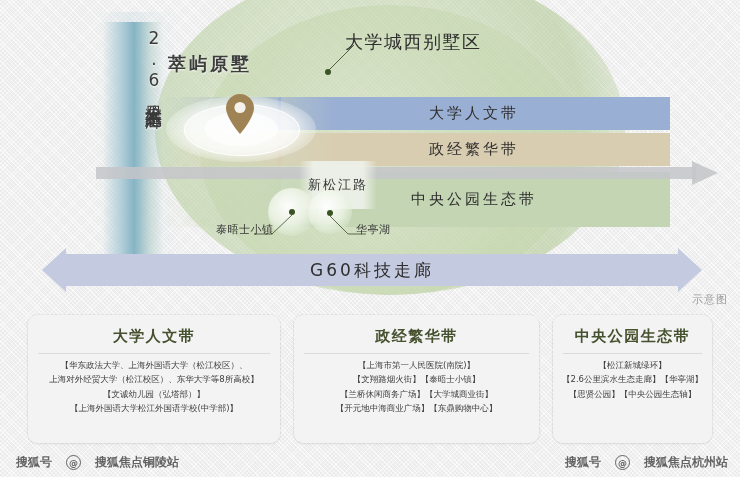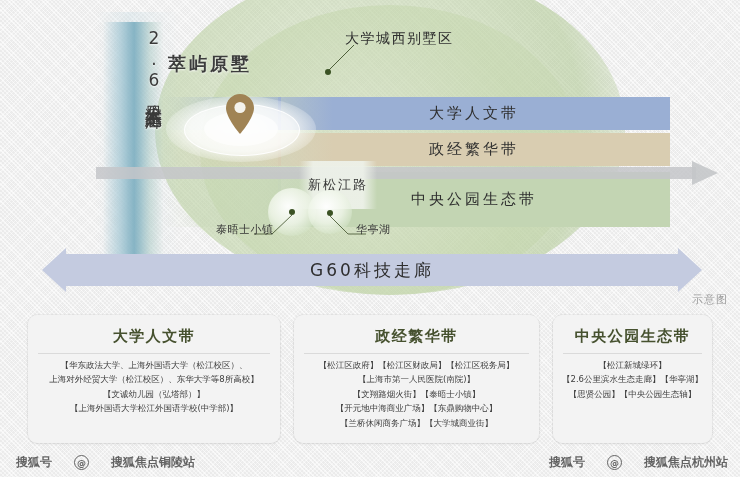--- a/index.html
+++ b/index.html
@@ -250,21 +250,21 @@
   #map-pin {
     position: absolute;
     left: 64px; top: 42px;
     width: 28px; height: 40px;
   }
 
   
   #callout-villa {
     position: absolute;
     left: 345px; top: 30px;
-    font-size: 14px;
+    font-size: 18px;
     letter-spacing: 1.5px;
     color: #2f2f2f;
     font-family: Liberation Serif, serif;
     white-space: nowrap;
   }
   #callout-villa-line {
     position: absolute;
     left: 327px; top: 44px;
     width: 28px; height: 28px;
   }
@@ -372,21 +372,21 @@
     text-align: left;
   }
   #card-park .card-line { font-size: 8.5px; }
 
   
   .watermark {
     position: absolute;
     bottom: 6px;
     display: flex;
     align-items: center;
-    gap: 22px;
+    gap: 14px;
     font-size: 12px;
     font-weight: bold;
     color: #4a4a4a;
     font-family: "DejaVu Sans", sans-serif;
     opacity: 0.85;
     white-space: nowrap;
   }
   #watermark-left { left: 16px; }
   #watermark-right { right: 12px; }
   .wm-at {
@@ -485,25 +485,24 @@
         <div class="card-line">上海对外经贸大学（松江校区）、东华大学等8所高校】</div>
         <div class="card-line">【文诚幼儿园（弘塔部）】</div>
         <div class="card-line">【上海外国语大学松江外国语学校(中学部)】</div>
       </div>
     </div>
 
     <div class="card" id="card-econ">
       <div class="card-title">政经繁华带</div>
       <div class="card-divider"></div>
       <div class="card-lines">
-        <div class="card-line">【松江区政府】【松江区财政局】【松江区税务局】</div>
         <div class="card-line">【上海市第一人民医院(南院)】</div>
         <div class="card-line">【文翔路烟火街】【泰晤士小镇】</div>
+        <div class="card-line">【兰桥休闲商务广场】【大学城商业街】</div>
         <div class="card-line">【开元地中海商业广场】【东鼎购物中心】</div>
-        <div class="card-line">【兰桥休闲商务广场】【大学城商业街】</div>
       </div>
     </div>
 
     <div class="card" id="card-park">
       <div class="card-title">中央公园生态带</div>
       <div class="card-divider"></div>
       <div class="card-lines">
         <div class="card-line">【松江新城绿环】</div>
         <div class="card-line">【2.6公里滨水生态走廊】【华亭湖】</div>
         <div class="card-line">【思贤公园】【中央公园生态轴】</div>

